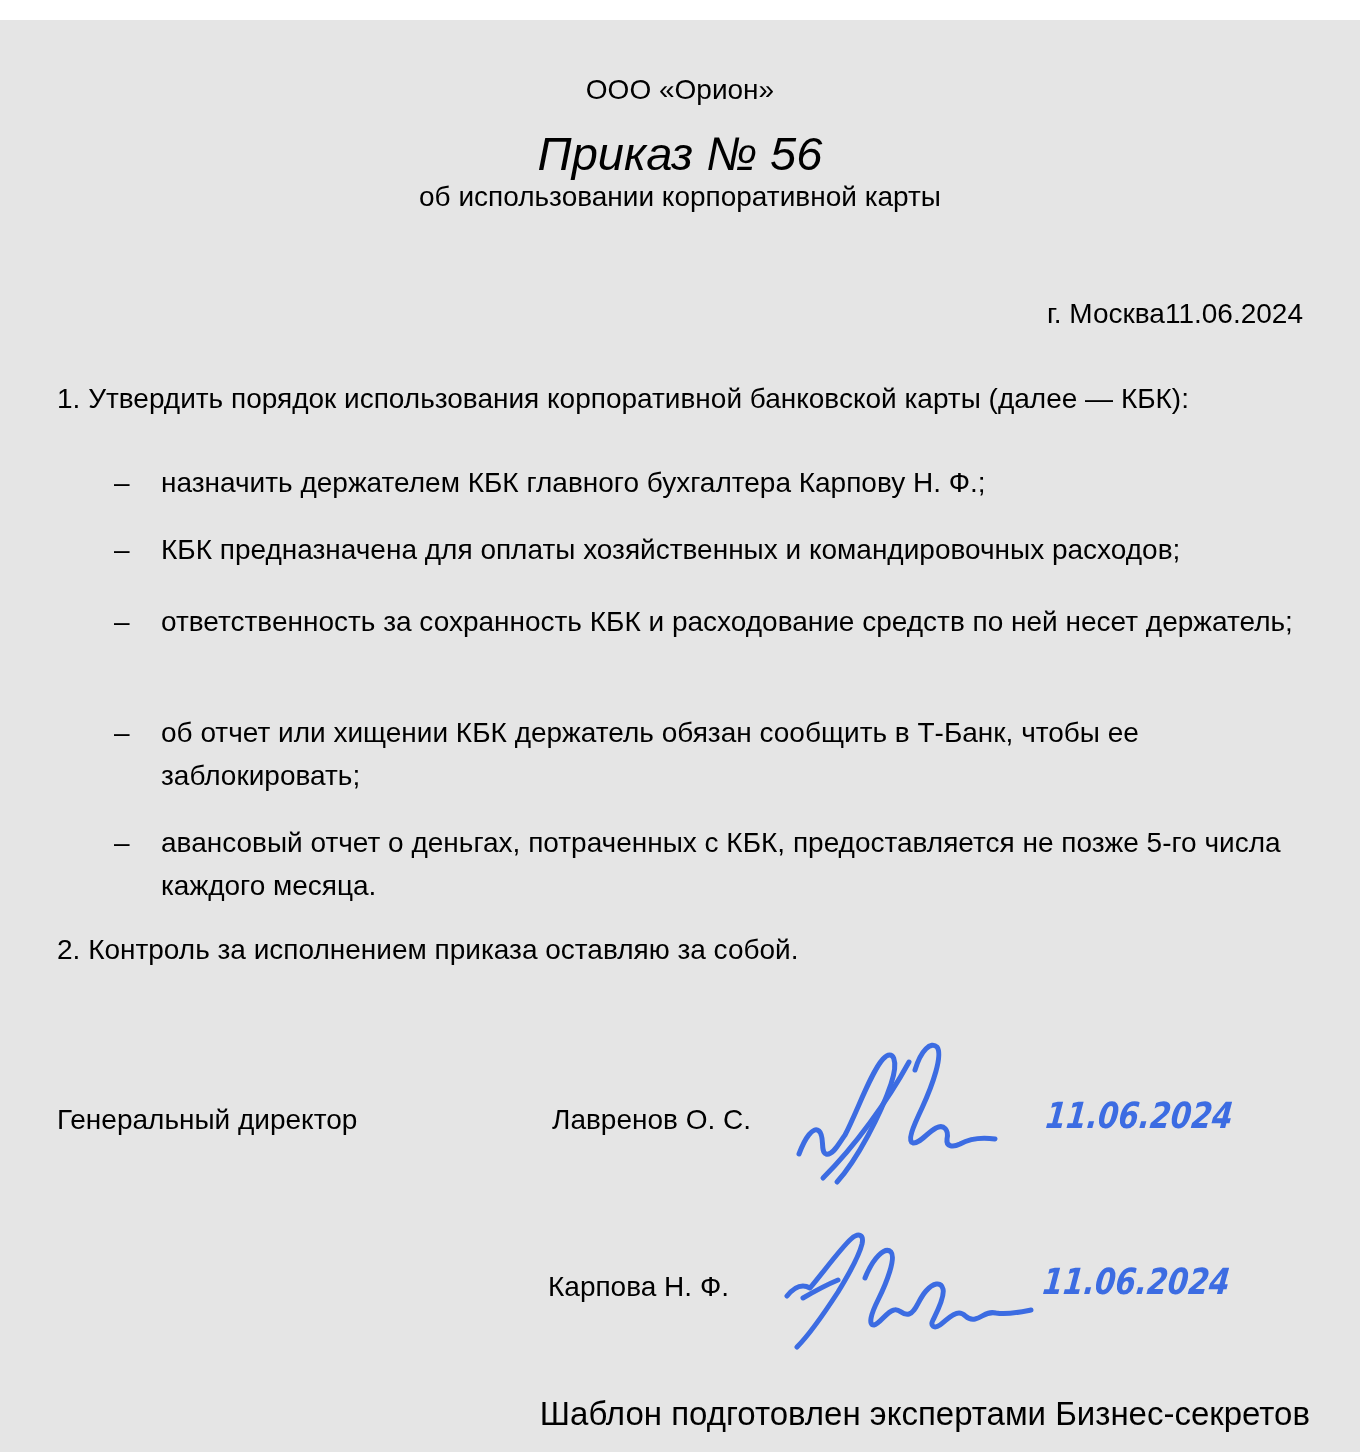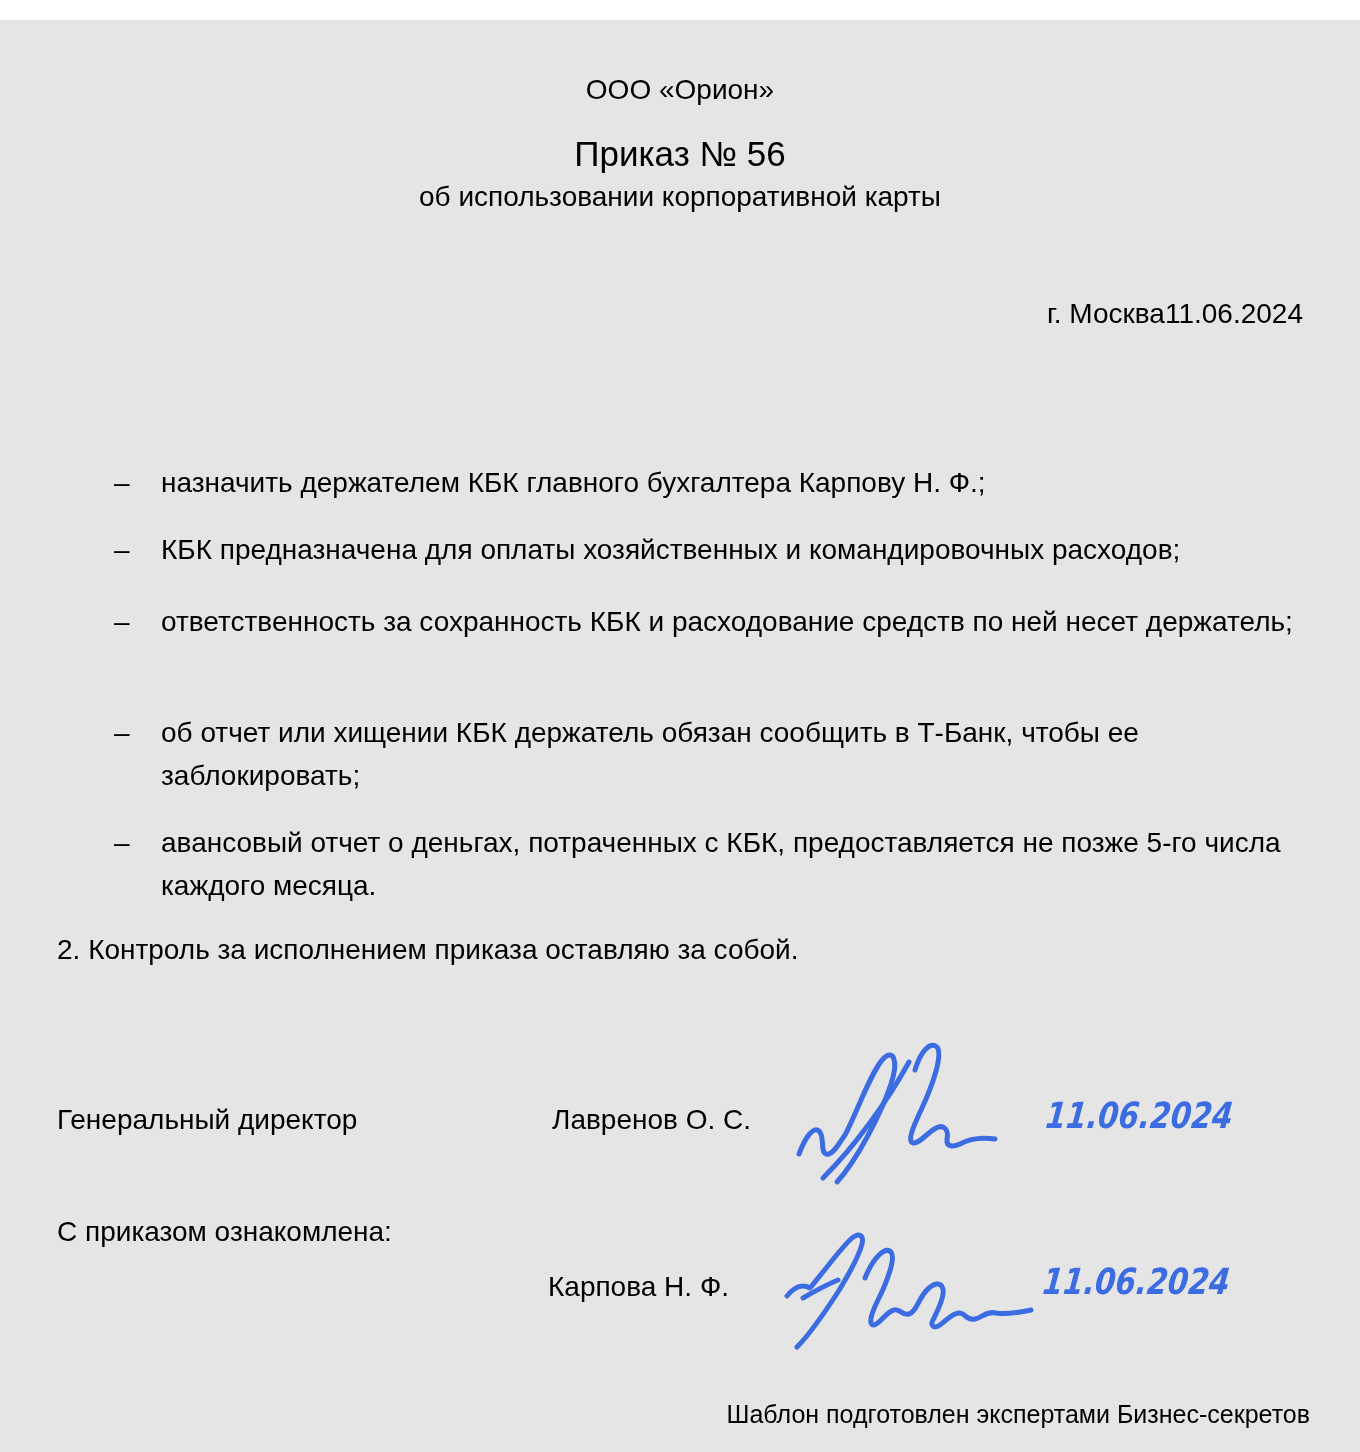--- a/index.html
+++ b/index.html
@@ -9,21 +9,21 @@
     height:1452px;
     background:#ffffff;
     font-family:"Liberation Sans","DejaVu Sans",sans-serif;
     color:#000000;
     font-size:28px;
     line-height:43px;
     overflow:hidden;
   }
   .abs{position:absolute;}
   .centered{left:0;width:1360px;text-align:center;}
-  .doc-title{font-size:35px;line-height:44px;}
+  .doc-title{font-size:47px;line-height:44px;font-style:italic;}
   .city-date-row{left:57px;width:1246px;display:flex;justify-content:flex-end;}
   .para{left:57px;width:1246px;}
   .bullet{left:114px;width:1196px;display:flex;}
   .bullet .dash{flex:none;width:47px;}
   .bullet .btext{width:1149px;}
   .sig-label{white-space:nowrap;}
   .hand-date{
     color:var(--sig-blue,#3c6ce2);
     font-family:"DejaVu Sans","Liberation Sans",sans-serif;
     font-weight:700;
@@ -35,38 +35,39 @@
     transform:skewX(-6deg) scaleX(0.82);
     transform-origin:0 50%;
     white-space:nowrap;
   }
   .signature-svg path{
     fill:none;
     stroke:var(--sig-blue,#3c6ce2);
     stroke-linecap:round;
     stroke-linejoin:round;
   }
-  .footer-note{font-size:25px;line-height:32px;right:50px;text-align:right;}
+  .footer-note{font-size:33px;line-height:32px;right:50px;text-align:right;}
 </style>
 </head>
 <body>
 
 <div class="page" style="color: rgb(0, 0, 0); background: #e5e5e5; margin-top: 20px;">
 
   <div class="abs centered" style="top:48px;">ООО «Орион»</div>
 
   <div class="abs centered doc-title" style="top:112px;">Приказ № 56</div>
 
   <div class="abs centered" style="top:155px;">об использовании корпоративной карты</div>
 
   <div class="abs city-date-row" style="top:272px;">
     <span>г. Москва</span>
     <span>11.06.2024</span>
   </div>
 
+  <div class="abs para" style="top:357px;">1. Утвердить порядок использования корпоративной банковской карты (далее — КБК):</div>
 
   <div class="abs bullet" style="top:441px;">
     <span class="dash">–</span>
     <span class="btext">назначить держателем КБК главного бухгалтера Карпову Н. Ф.;</span>
   </div>
 
   <div class="abs bullet" style="top:508px;">
     <span class="dash">–</span>
     <span class="btext">КБК предназначена для оплаты хозяйственных и командировочных расходов;</span>
   </div>
@@ -92,21 +93,20 @@
   <div class="abs sig-label" style="left:57px;top:1078px;">Генеральный директор</div>
 
   <svg class="abs signature-svg" style="left:793px;top:1020px;" width="228" height="148" viewBox="0 0 228 148" aria-hidden="true">
     <path stroke-width="5" d="M6,114 C12,98 20,86 26,91 C32,96 27,112 33,114 C40,116 46,103 52,95 C64,72 78,32 90,19 C100,8 106,20 98,44 C88,74 64,120 44,142"></path>
     <path stroke-width="5" d="M30,138 C62,106 94,62 116,22"></path>
     <path stroke-width="5" d="M122,30 C128,10 138,1 144,7 C150,15 140,44 129,68 C120,87 114,101 120,103 C126,104 134,93 143,88 C151,84 156,90 154,99 C153,106 159,108 167,104 C176,99 188,97 202,99"></path>
   </svg>
 
   <div class="abs hand-date" style="left:1046px;top:1076px;">11.06.2024</div>
 
-  <div class="abs sig-label" style="left:57px;top:1190px;">С приказом ознакомлена:</div>
 
   <div class="abs sig-label" style="left:548px;top:1245px;">Карпова Н. Ф.</div>
 
   <svg class="abs signature-svg" style="left:783px;top:1212px;" width="252" height="122" viewBox="0 0 252 122" aria-hidden="true">
     <path stroke-width="5" d="M4,64 C12,54 20,52 27,56 C42,38 58,16 68,7 C76,0 81,3 79,12 C76,24 66,42 55,60 C42,80 26,103 14,115"></path>
     <path stroke-width="5" d="M20,66 C32,59 43,53 55,48"></path>
     <path stroke-width="5" d="M82,46 C90,26 102,14 108,20 C113,26 104,50 95,68 C88,82 85,93 91,93 C97,92 103,80 111,78 C117,76 119,84 126,82 C133,80 135,68 143,59 C150,51 158,49 160,57 C162,65 154,80 150,88 C147,94 151,97 157,93 C163,89 169,81 176,81 C183,81 183,89 192,87 C200,85 203,79 213,81 C225,83 238,80 248,78"></path>
   </svg>
 
   <div class="abs hand-date" style="left:1043px;top:1242px;">11.06.2024</div>

